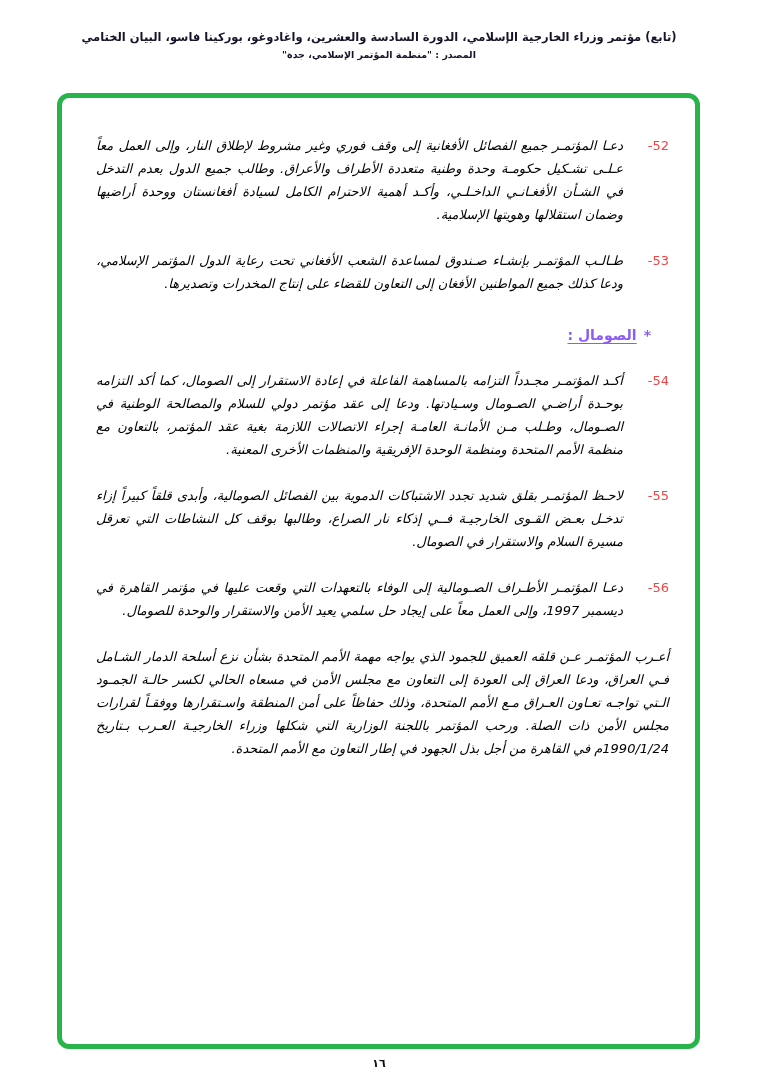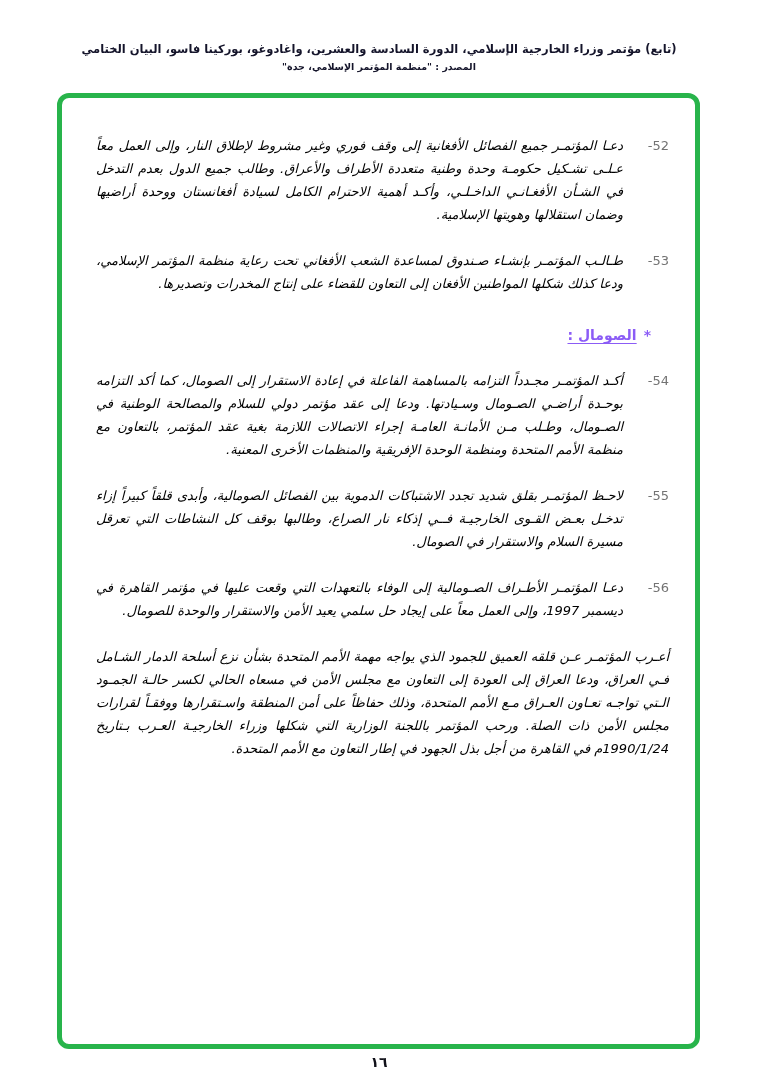--- a/index.html
+++ b/index.html
@@ -12,21 +12,21 @@
     position: relative;
     width: 758px;
     height: 1078px;
     margin: 0 auto;
     background: #ffffff;
     color: #15151f;
     overflow: hidden;
   }
   .doc-header {
     text-align: center;
-    padding-top: 42px;
+    padding-top: 30px;
     color: #14142a;
   }
   .header-line1 {
     font-size: 11.5px;
     font-weight: bold;
     letter-spacing: 0.1px;
   }
   .header-line2 {
     font-size: 9.5px;
     font-weight: bold;
@@ -50,21 +50,21 @@
     margin-bottom: 23px;
   }
   .item-number {
     flex: 0 0 46px;
     width: 46px;
     direction: ltr;
     unicode-bidi: embed;
     text-align: right;
     font-size: 13px;
     line-height: 23px;
-    color: #737373;
+    color: #ef4444;
   }
   .item-text {
     flex: 1;
     text-align: justify;
     font-size: 13px;
     line-height: 23px;
     color: #000000;
     font-style: italic;
   }
   .section-heading {
@@ -79,21 +79,21 @@
   .section-heading .title {
     text-decoration: underline;
     text-underline-offset: 3px;
   }
   .page-number {
     position: absolute;
     bottom: 8px;
     left: 0;
     width: 100%;
     text-align: center;
-    font-size: 14px;
+    font-size: 11px;
     font-weight: bold;
     color: #101018;
   }
 </style>
 </head>
 <body>
 
 <div class="page">
 
   <div class="doc-header">
@@ -104,21 +104,21 @@
   <div class="frame">
     <div class="content">
 
       <div class="item">
         <span class="item-number">-52</span>
         <span class="item-text">دعـا المؤتمـر جميع الفصائل الأفغانية إلى وقف فوري وغير مشروط لإطلاق النار، وإلى العمل معاً عـلـى تشـكيل حكومـة وحدة وطنية متعددة الأطراف والأعراق. وطالب جميع الدول بعدم التدخل في الشـأن الأفغـانـي الداخـلـي، وأكـد أهمية الاحترام الكامل لسيادة أفغانستان ووحدة أراضيها وضمان استقلالها وهويتها الإسلامية.</span>
       </div>
 
       <div class="item">
         <span class="item-number">-53</span>
-        <span class="item-text">طـالـب المؤتمـر بإنشـاء صـندوق لمساعدة الشعب الأفغاني تحت رعاية منظمة المؤتمر الإسلامي، ودعا كذلك شكلها المواطنين الأفغان إلى التعاون للقضاء على إنتاج المخدرات وتصديرها.</span>
+        <span class="item-text">طـالـب المؤتمـر بإنشـاء صـندوق لمساعدة الشعب الأفغاني تحت رعاية الدول المؤتمر الإسلامي، ودعا كذلك جميع المواطنين الأفغان إلى التعاون للقضاء على إنتاج المخدرات وتصديرها.</span>
       </div>
 
       <div class="section-heading">
         <span class="marker">*</span><span class="title">الصومال :</span>
       </div>
 
       <div class="item">
         <span class="item-number">-54</span>
         <span class="item-text">أكـد المؤتمـر مجـدداً التزامه بالمساهمة الفاعلة في إعادة الاستقرار إلى الصومال، كما أكد التزامه بوحـدة أراضـي الصـومال وسـيادتها. ودعا إلى عقد مؤتمر دولي للسلام والمصالحة الوطنية في الصـومال، وطـلب مـن الأمانـة العامـة إجراء الاتصالات اللازمة بغية عقد المؤتمر، بالتعاون مع منظمة الأمم المتحدة ومنظمة الوحدة الإفريقية والمنظمات الأخرى المعنية.</span>
       </div>

